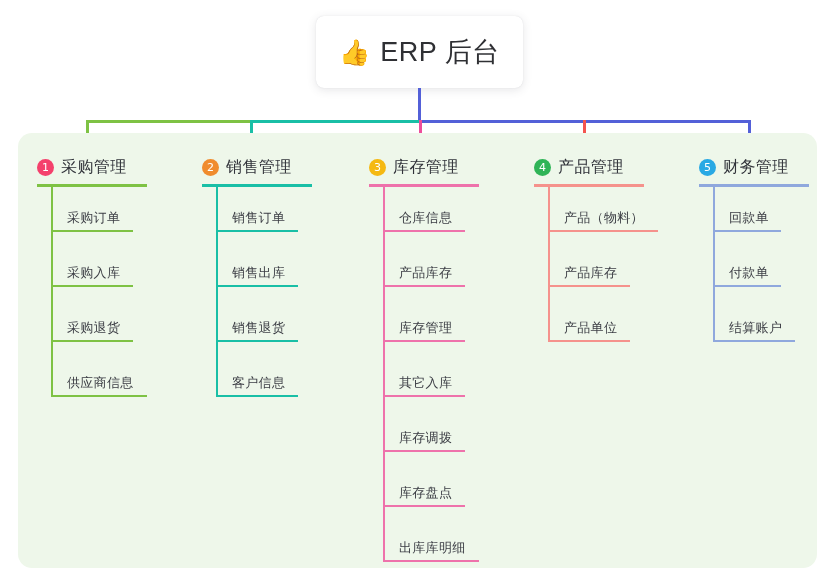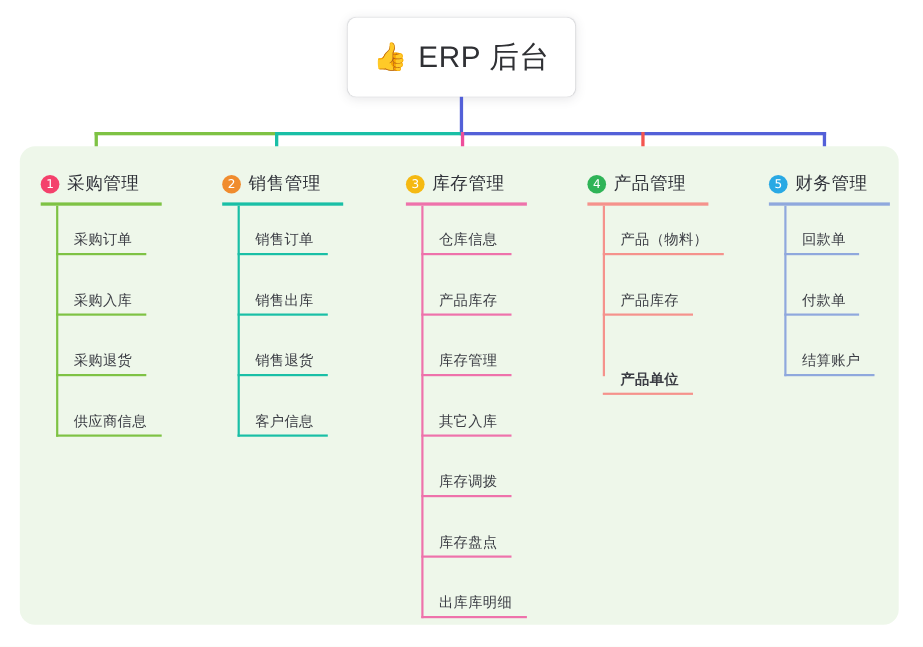--- a/index.html
+++ b/index.html
@@ -175,21 +175,21 @@
         <div class="col-rule" style="width: 110px; background: rgb(245, 146, 140);"></div>
         <div class="col-spine" style="height: 155px; background: rgb(245, 146, 140);"></div>
         <div class="leaf" style="top: 0px; height: 87px; width: 150px; position: absolute; text-align: center;">
           <span class="leaf-label">产品（物料）</span>
           <div class="leaf-rule" style="width: 110px; background: rgb(245, 146, 140);"></div>
         </div>
         <div class="leaf" style="top: 0px; height: 142px; width: 150px; position: absolute;">
           <span class="leaf-label">产品库存</span>
           <div class="leaf-rule" style="width: 82px; background: rgb(245, 146, 140);"></div>
         </div>
-        <div class="leaf" style="top: 17px; height: 197px; width: 150px; position: absolute; font-weight: bold;">
+        <div class="leaf" style="top: 0px; height: 197px; width: 150px; position: absolute;">
           <span class="leaf-label">产品单位</span>
           <div class="leaf-rule" style="width: 82px; background: rgb(245, 146, 140);"></div>
         </div>
       </div>
       <div class="col" style="left: 699px; top: 145px; width: 140px;">
         <div class="col-head">
           <span class="badge" style="background: rgb(41, 169, 228);">5</span>
           <span class="col-title">财务管理</span>
         </div>
         <div class="col-rule" style="width: 110px; background: rgb(143, 168, 221);"></div>

